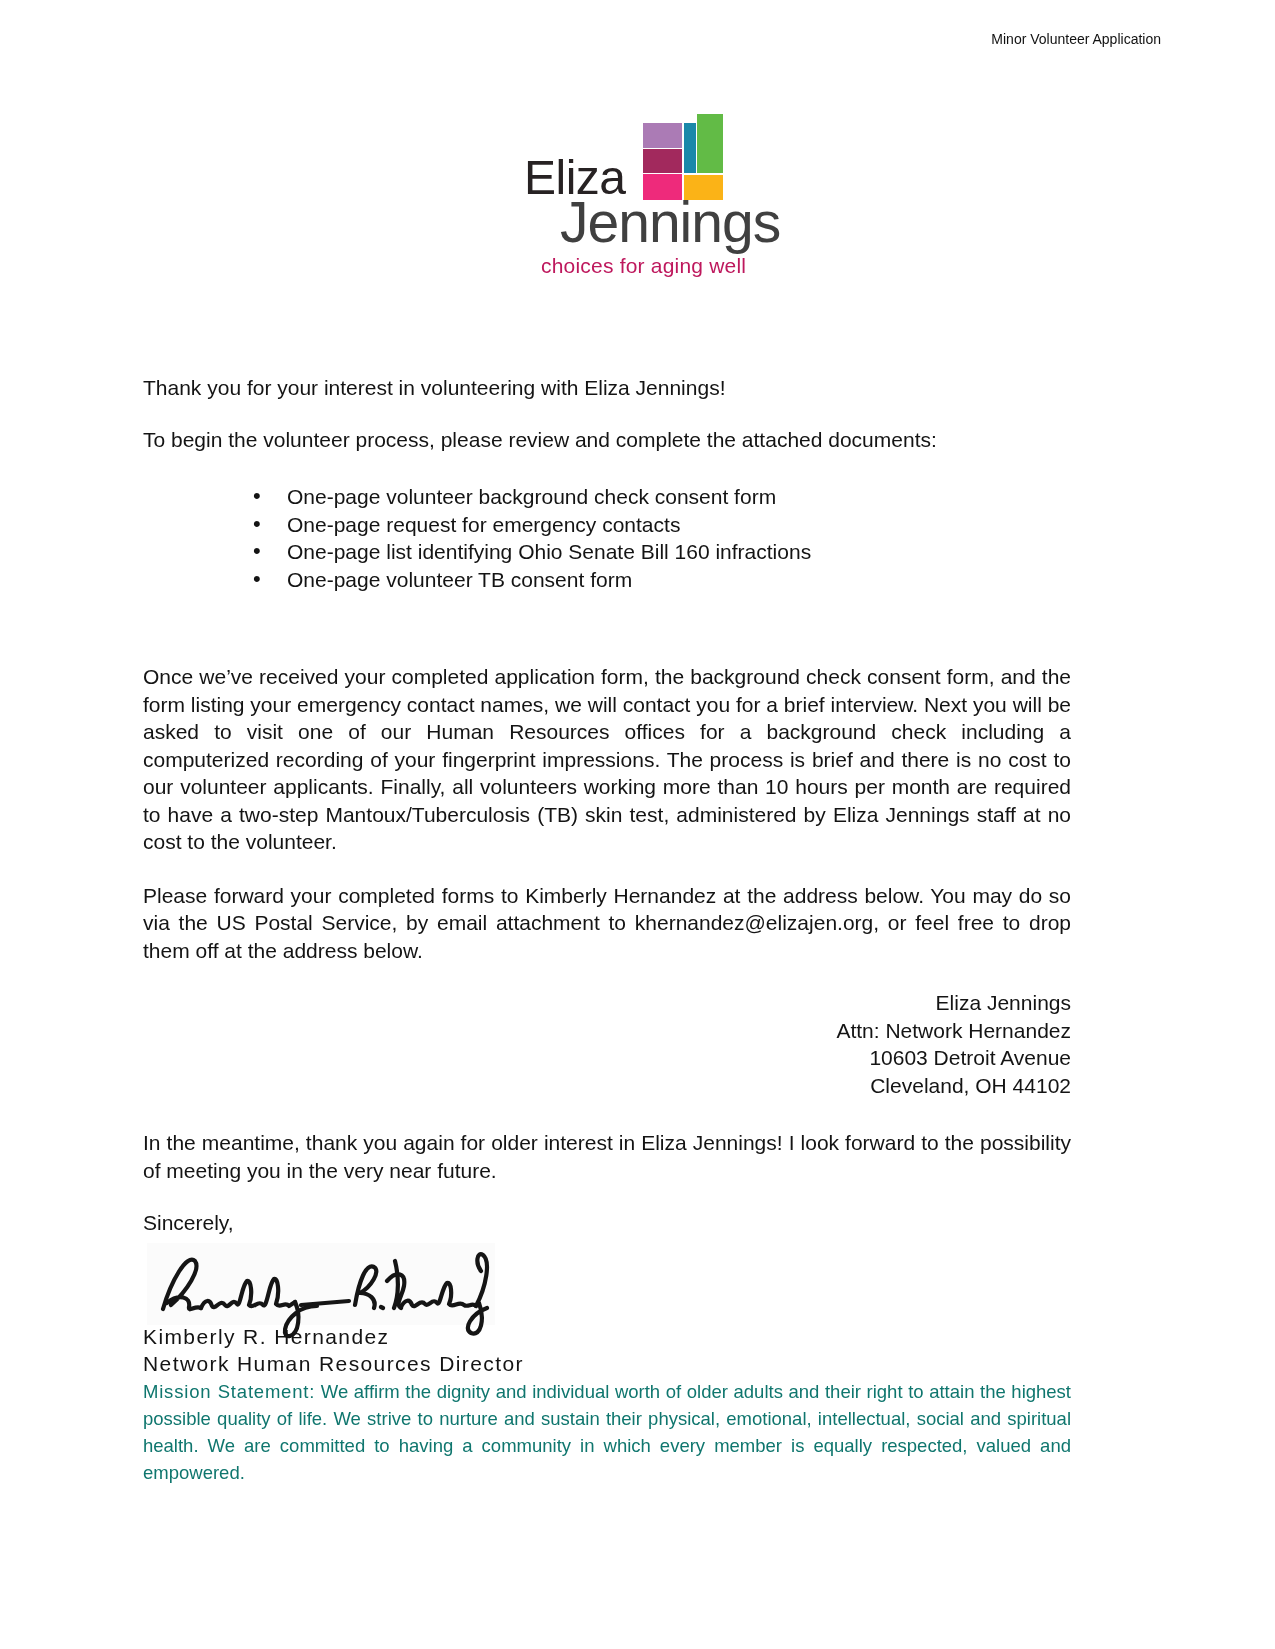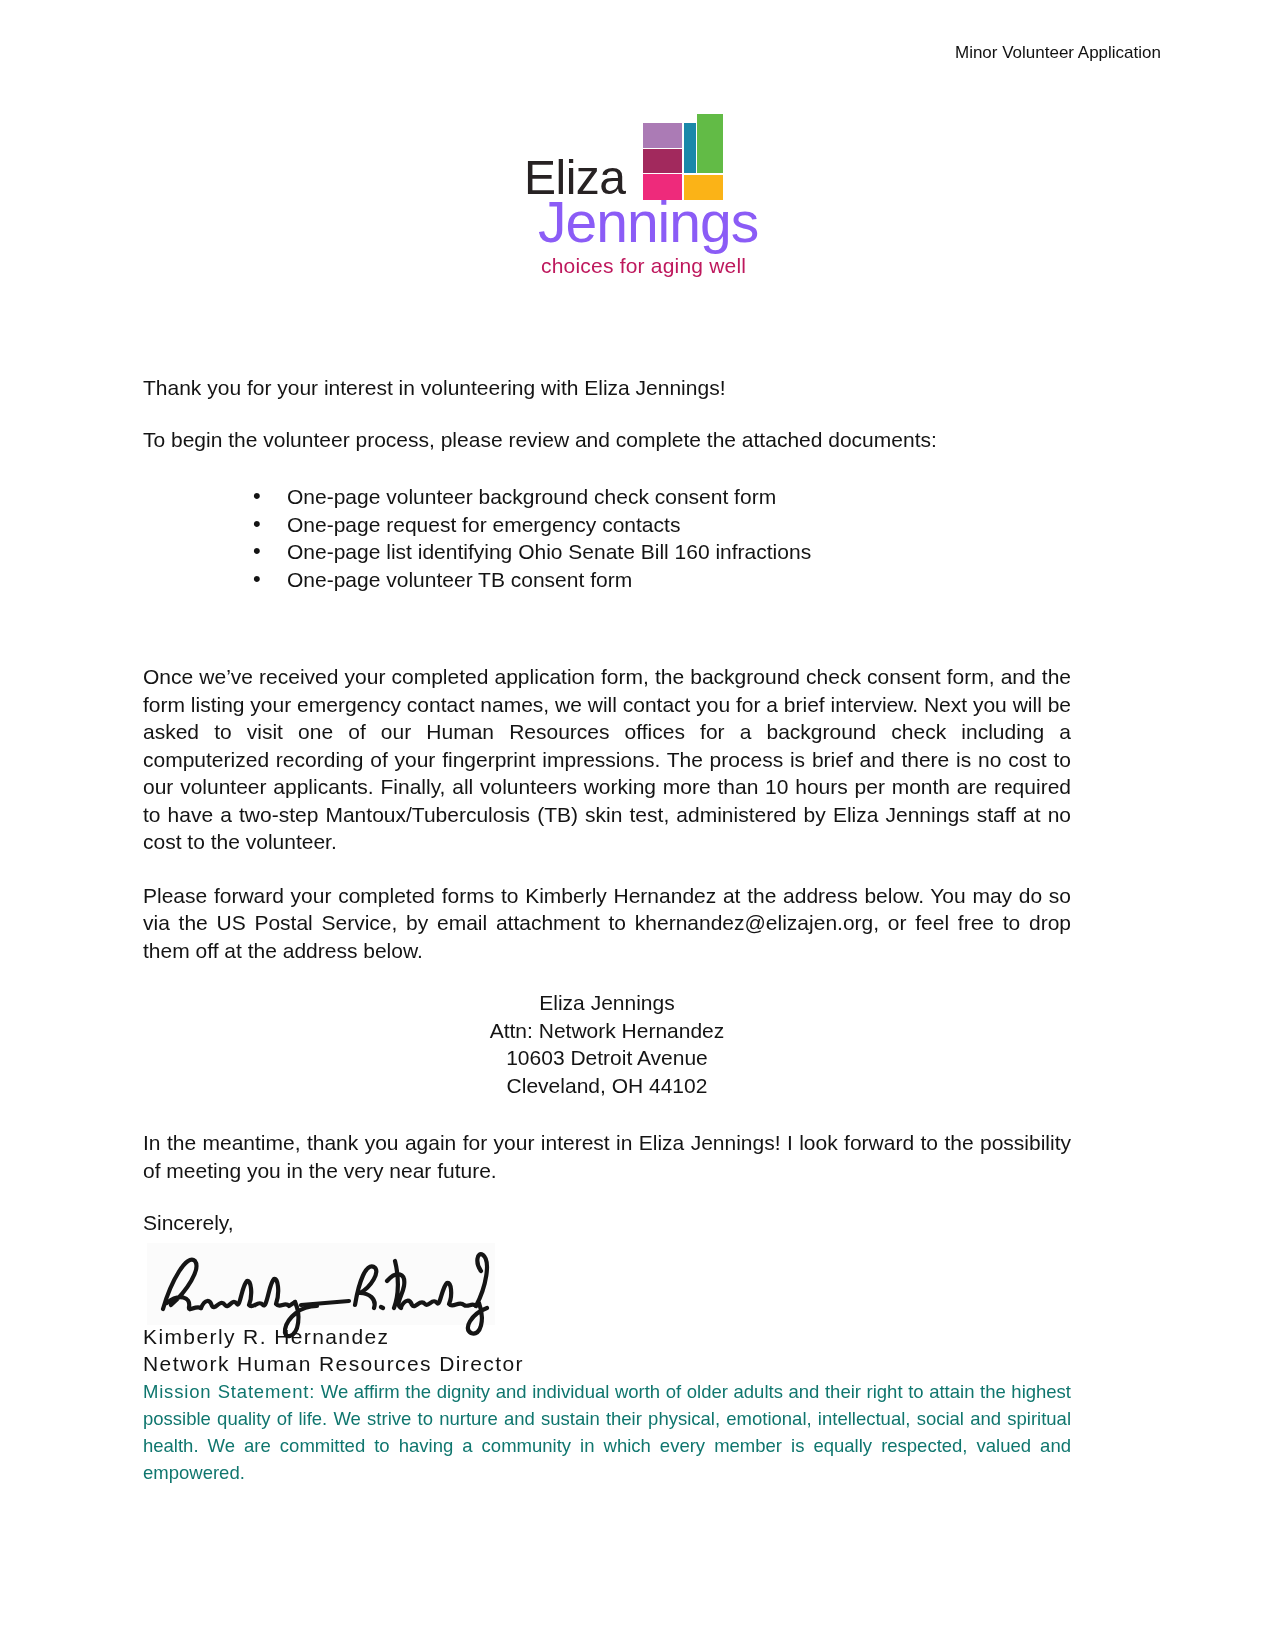--- a/index.html
+++ b/index.html
@@ -7,34 +7,34 @@
     position:relative;
     width:1275px;
     height:1649px;
     background:#ffffff;
     font-family:"Liberation Sans", sans-serif;
     color:#161616;
     overflow:hidden;
   }
   .doc-header{
     position:absolute;
-    top:43px;
+    top:31px;
     right:114px;
-    font-size:17px;
+    font-size:14px;
     color:#111;
   }
   
   .logo{position:relative;margin-top:114px;height:164px;}
   .logo-eliza{
     position:absolute;left:524px;top:40px;
     font-size:48px;line-height:1;color:#272223;letter-spacing:-0.5px;
   }
   .logo-jennings{
-    position:absolute;left:538px;top:80px;
-    font-size:57px;line-height:1;color:#8b5cf6;letter-spacing:-1px;
+    position:absolute;left:560px;top:80px;
+    font-size:57px;line-height:1;color:#404040;letter-spacing:-1px;
   }
   .logo-tagline{
     position:absolute;left:541px;top:141px;
     font-size:21px;line-height:1;color:#be185d;letter-spacing:0.2px;
   }
   .logo-mark{position:absolute;left:643px;top:0;width:80px;height:87px;}
   .logo-mark div{position:absolute;}
   .tile-lavender{left:0;top:9;width:39px;height:25px;}
   .tile-maroon{left:0;top:35px;width:39px;height:24px;}
   .tile-pink{left:0;top:60px;width:39px;height:26px;}
@@ -52,21 +52,21 @@
   }
   .content p{margin:0;}
   .p-just{text-align:justify;}
   ul.attachments{list-style:none;margin:30px 0 0 0;padding:0;}
   ul.attachments li{position:relative;padding-left:144px;}
   ul.attachments li::before{
     content:"\2022";
     position:absolute;left:110px;top:-1px;
     font-size:22px;
   }
-  .address{text-align:center;margin-top:25px;}
+  .address{text-align:right;margin-top:25px;}
   .sig-wrap{position:relative;height:86px;}
   .sig-bg{position:absolute;left:4px;top:6px;width:348px;height:82px;background:#fbfbfb;}
   .sig-svg{position:absolute;left:6px;top:-8px;overflow:visible;}
   .sig-svg path{fill:none;stroke:#151515;stroke-width:4.2;stroke-linecap:round;stroke-linejoin:round;}
   .sig-name,.sig-title{letter-spacing:1.4px;}
   .mission{font-size:18.5px;line-height:27px;margin-top:77px;text-align:justify;color:#0f766e;}
   .mission .m-label{letter-spacing:0.8px;}
 </style>
 </head>
 <body>
@@ -106,21 +106,21 @@
 
     <p class="p-just" style="margin-top:26px;"><span>Please forward your completed forms to Kimberly Hernandez at the address below.  You may do so via the US Postal Service, by email attachment to </span><span>khernandez@elizajen.org</span><span>, or feel free to drop them off at the address below.</span></p>
 
     <div class="address">
       <div>Eliza Jennings</div>
       <div>Attn: Network Hernandez</div>
       <div>10603 Detroit Avenue</div>
       <div>Cleveland, OH 44102</div>
     </div>
 
-    <p class="p-just" style="margin-top:30px;">In the meantime, thank you again for your interest in Eliza Jennings!  I look forward to the possibility of meeting you in the very near future.</p>
+    <p class="p-just" style="margin-top:30px;">In the meantime, thank you again for older interest in Eliza Jennings!  I look forward to the possibility of meeting you in the very near future.</p>
 
     <p style="margin-top:25px;">Sincerely,</p>
 
     <div class="sig-wrap">
       <div class="sig-bg"></div>
       <svg class="sig-svg" width="350" height="135" viewBox="0 0 350 135" aria-hidden="true">
         <path d="M14 80 C 22 52, 38 24, 46 32 C 52 40, 38 62, 22 76 M18 74 C 30 64, 42 68, 40 78 C 39 84, 46 76, 52 79"></path>
         <path d="M52 79 C 56 70, 61 70, 63 77 C 66 82, 71 69, 76 76 C 80 81, 83 68, 88 75 C 91 79, 93 56, 98 52 C 102 50, 104 66, 100 76 C 104 81, 109 70, 114 76 C 118 80, 120 54, 125 50 C 129 48, 131 64, 127 75 C 131 80, 136 72, 140 77 L 146 73"></path>
         <path d="M146 73 C 152 86, 150 104, 141 107 C 133 109, 134 94, 147 84 C 153 79, 161 77, 168 77"></path>
         <path d="M152 76 L 200 72"></path>

